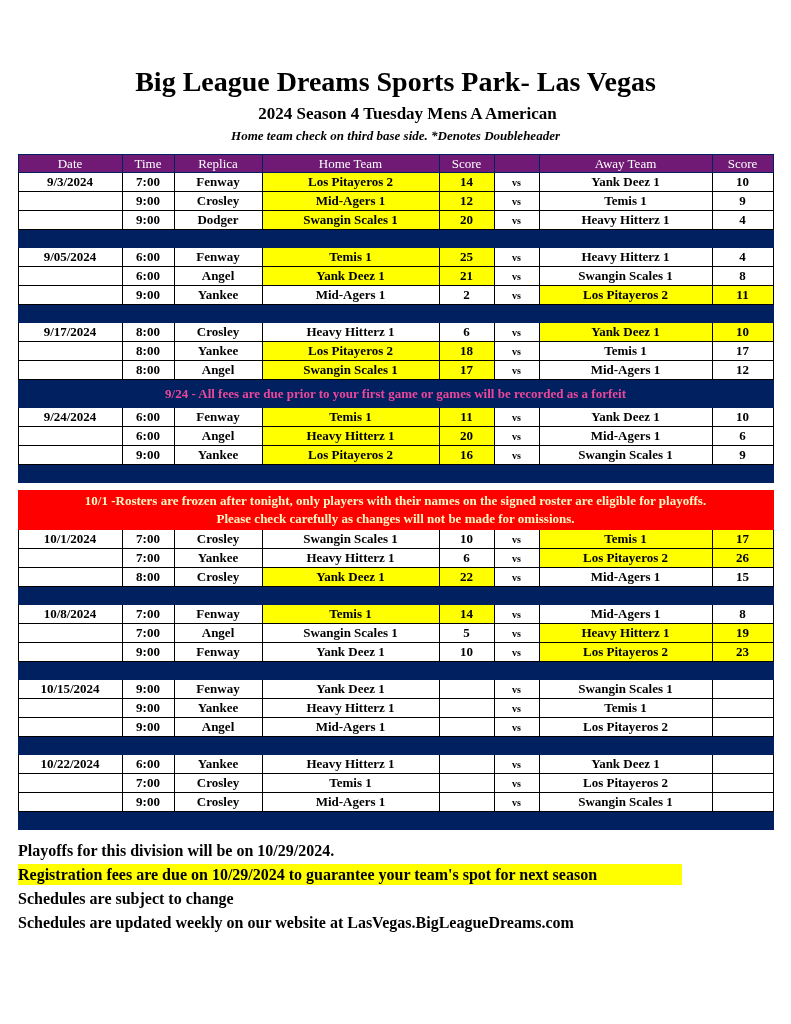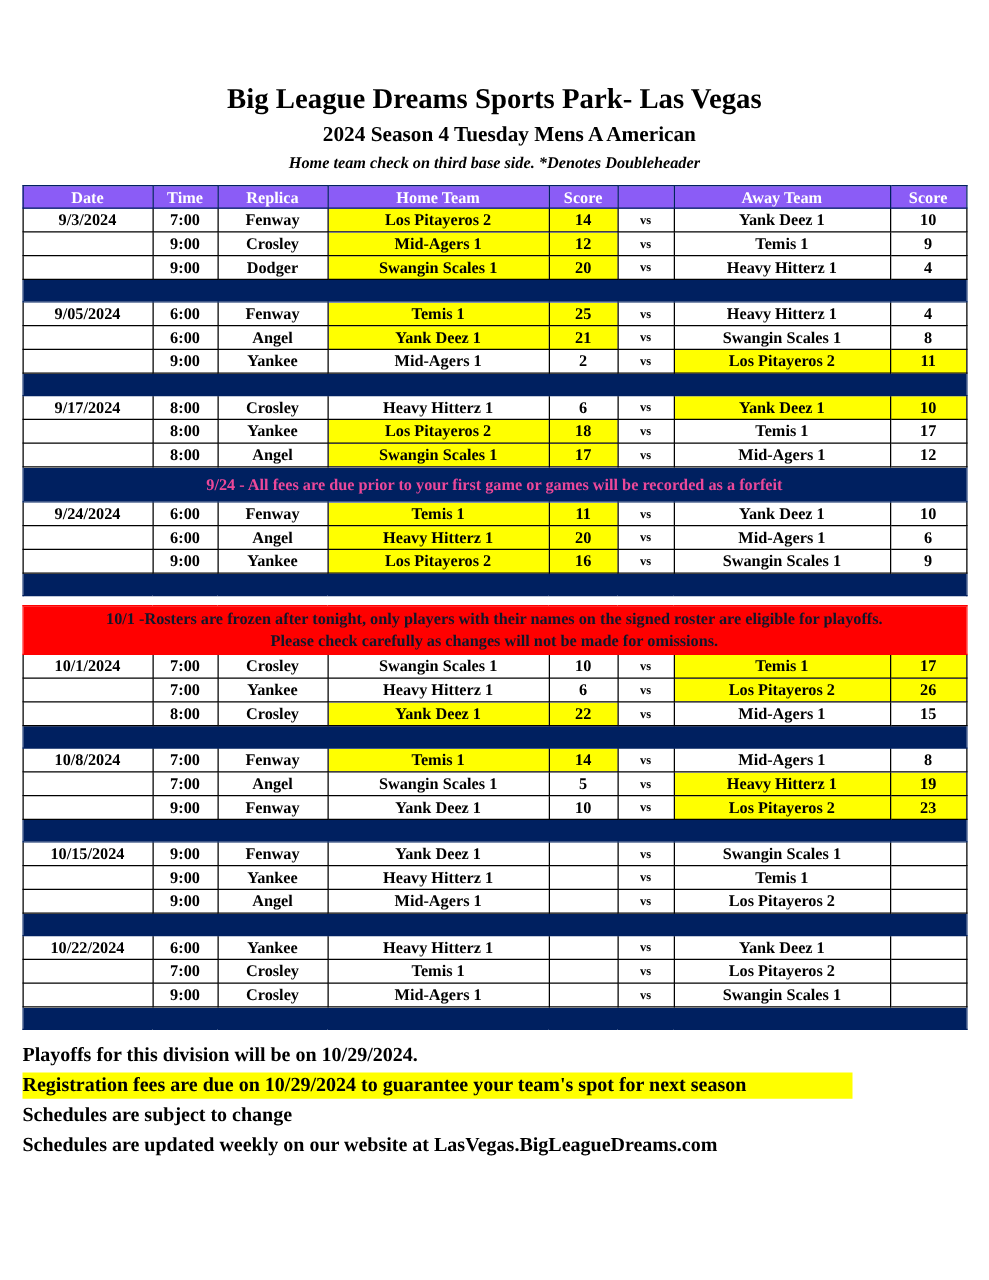--- a/index.html
+++ b/index.html
@@ -5,47 +5,47 @@
 <style>
   * { margin:0; padding:0; box-sizing:border-box; }
   html, body { background:#ffffff; }
   body {
     width:791px; height:1024px;
     font-family:"Liberation Serif", serif;
     color:#000;
   }
   .page { width:791px; height:1024px; padding-top:66px; }
 
-  .title   { text-align:center; font-size:23px; font-weight:700; }
+  .title   { text-align:center; font-size:28px; font-weight:700; }
   .subtitle{ text-align:center; font-size:17px; font-weight:700; margin-top:6px;margin-left:24px; }
   .note    { text-align:center; font-size:13px; font-weight:700; font-style:italic; margin-top:4px; }
 
   table.sched {
     width:755px; margin:10px auto 0 auto;
     border-collapse:collapse; table-layout:fixed;
   }
   .sched th {
-    background:#8b5cf6; color:#ffffff;
+    background:#701a75; color:#ffffff;
     border:1px solid #002060;
-    font-size:13px; font-weight:700; text-align:center;
+    font-size:13px; font-weight:400; text-align:center;
     height:18px; padding:0 2px;
   }
   .sched td {
     border:1px solid #000;
     font-size:13px; font-weight:700; text-align:center;
     height:19px; padding:0 2px;
     white-space:nowrap; overflow:hidden;
   }
   .sched td.vs { font-size:10px; }
   .sched td.hl { background:#FFFF00; }
 
   .sep-row td    { background:#002060; border:1px solid #002060; height:18px; }
   .spacer-row td { border:none; background:#ffffff; height:8px; }
   .notice-navy td{ background:#002060; border:1px solid #002060; color:#ec4899; font-size:13px; height:28px; }
-  .notice-red td { background:#FF0000; border:1px solid #FF0000; color:#0f172a; font-size:13px; height:auto; padding:1px 11px; }
+  .notice-red td { background:#FF0000; border:1px solid #FF0000; color:#fef9c3; font-size:13px; height:auto; padding:1px 11px; }
   .notice-red .red-line { height:18px; line-height:18px; text-align:center; font-weight:700; }
 
   .footer { width:755px; margin:10px auto 0 auto; }
   .f-line { font-size:16px; font-weight:700; line-height:21px; margin-bottom:3px; }
   .hl-line { background:#FFFF00; width:664px; }
 </style>
 </head>
 <body>
 
 <div class="page">

